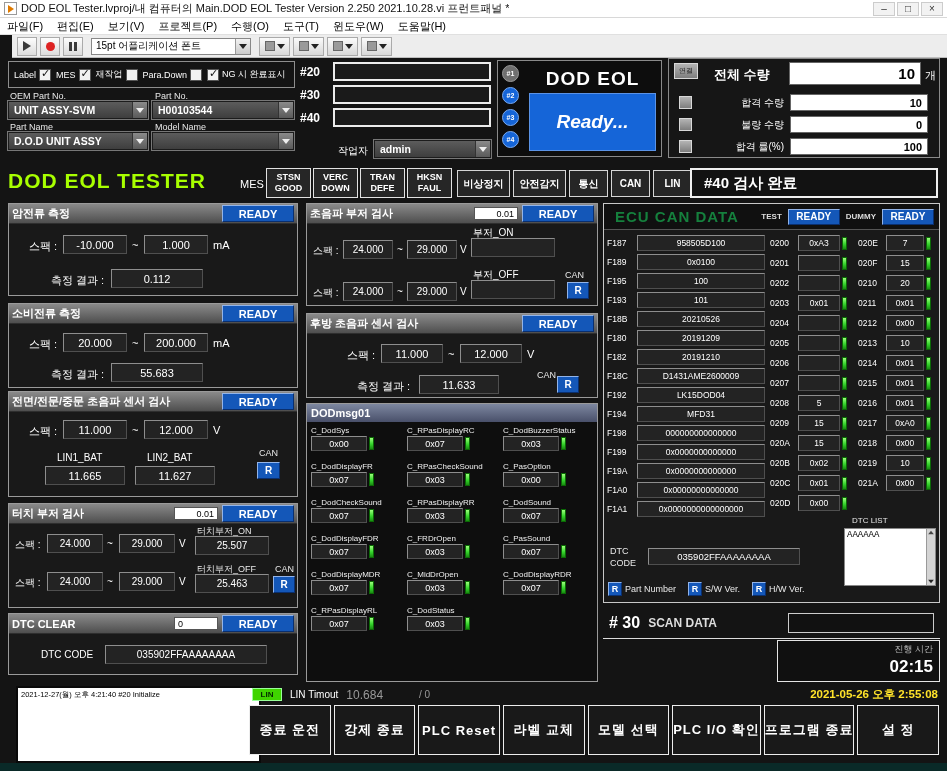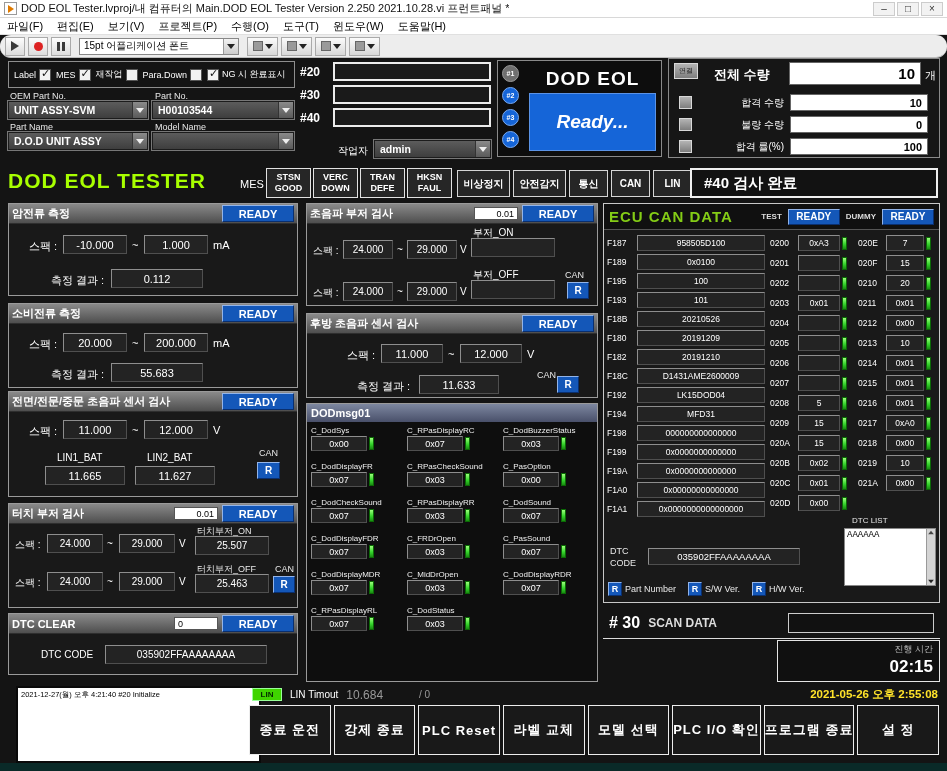--- a/index.html
+++ b/index.html
@@ -8,21 +8,21 @@
 .abs{position:absolute;}
 
 .titlebar{position:absolute;top:0;left:0;right:0;height:18px;background:#fff;display:flex;align-items:center;padding:0 4px;border-bottom:1px solid #d8d8d8;}
 .lv-icon{width:13px;height:13px;background:#fff;border:1px solid #999;position:relative;margin-right:4px;flex:none;}
 .lv-icon::after{content:"";position:absolute;left:3px;top:2px;width:0;height:0;border-left:6px solid #e07b00;border-top:4px solid transparent;border-bottom:4px solid transparent;}
 .title-text{font-size:11px;color:#111;white-space:nowrap;overflow:hidden;}
 .win-controls{margin-left:auto;display:flex;gap:2px;}
 .winbtn{width:22px;height:14px;display:flex;align-items:center;justify-content:center;font-size:10px;color:#333;background:#f2f2f2;border:1px solid #ccc;}
 .menubar{position:absolute;top:18px;left:0;right:0;height:17px;background:#fff;display:flex;align-items:center;border-bottom:1px solid #e0e0e0;}
 .menu-item{font-size:11px;color:#000;padding:0 7px;}
-.toolbar{position:absolute;top:35px;left:0;right:0;height:23px;background:#ededed;border-bottom:1px solid #bdbdbd;display:flex;align-items:center;padding:0 5px;gap:3px;border-radius:11px;}
+.toolbar{position:absolute;top:35px;left:12px;right:0;height:23px;background:#ededed;border-bottom:1px solid #bdbdbd;display:flex;align-items:center;padding:0 5px;gap:3px;}
 .tbtn{width:20px;height:19px;border:1px solid #aaa;background:linear-gradient(#fdfdfd,#dcdcdc);display:flex;align-items:center;justify-content:center;}
 .run-tri{width:0;height:0;border-left:8px solid #3a3a3a;border-top:5px solid transparent;border-bottom:5px solid transparent;}
 .stop-dot{width:9px;height:9px;background:#d22;border-radius:50%;}
 .pause-bars{display:flex;gap:2px;}
 .pause-bars i{display:block;width:3px;height:9px;background:#3a3a3a;}
 .fontdd{width:160px;height:17px;background:#fff;border:1px solid #888;display:flex;align-items:center;padding-left:4px;font-size:10px;color:#000;margin:0 5px;}
 .fontdd .arr,.dd .arr{margin-left:auto;width:15px;align-self:stretch;background:linear-gradient(#8a8a8a,#5a5a5a);border-left:1px solid #333;display:flex;align-items:center;justify-content:center;flex:none;}
 .fontdd .arr{background:linear-gradient(#f2f2f2,#ccc);border-left:1px solid #999;}
 .tri{width:0;height:0;border-left:4px solid transparent;border-right:4px solid transparent;border-top:5px solid #222;}
 .tri.lt{border-top-color:#eee;}
@@ -84,21 +84,21 @@
 
 .dod-head{height:18px;background:linear-gradient(#7d87a0,#49506a);display:flex;align-items:center;padding:0 4px;}
 .dod-body{position:relative;height:calc(100% - 18px);background:#0e0e0e;}
 .sig-col{position:absolute;top:4px;width:92px;display:flex;flex-direction:column;}
 .sig{height:29px;margin-bottom:7px;}
 .sig-name{color:#f0f0f0;font-size:8px;white-space:nowrap;}
 .sig-row{display:flex;align-items:center;margin-top:1px;}
 .sig-val{width:56px;height:15px;background:#232323;border:1px solid #8e8e8e;border-bottom-color:#4f4f4f;border-right-color:#4f4f4f;color:#fff;font-size:9px;display:flex;align-items:center;justify-content:center;}
 
 .ecu-head{height:26px;background:#101010;display:flex;align-items:center;gap:6px;padding:0 5px;border-bottom:1px solid #555;}
-.ecu-title{color:#84cc16;font-size:15px;font-weight:bold;letter-spacing:1px;margin-right:auto;white-space:nowrap;}
+.ecu-title{color:#15803d;font-size:15px;font-weight:bold;letter-spacing:1px;margin-right:auto;white-space:nowrap;margin-left:6px;}
 .ecu-sub{color:#ddd;font-size:8px;font-weight:bold;}
 .ready.sm{width:52px;height:16px;font-size:10px;}
 .ecu-body{position:relative;height:calc(100% - 26px);}
 .ecu-col{position:absolute;top:5px;display:flex;flex-direction:column;}
 .ecu-row{display:flex;align-items:center;height:16px;margin-bottom:3px;}
 .ecu-row.p4{margin-bottom:4px;}
 .ecu-id{color:#fff;font-size:8.5px;width:30px;flex:none;white-space:nowrap;}
 .ecu-val{height:16px;background:#232323;border:1px solid #8e8e8e;border-bottom-color:#4f4f4f;border-right-color:#4f4f4f;color:#fff;font-size:8.5px;display:flex;align-items:center;justify-content:center;white-space:nowrap;overflow:hidden;}
 .dtc-listbox{position:absolute;left:240px;top:298px;width:92px;height:58px;background:#fff;border:1px solid #888;display:flex;}
 .dtc-listtext{flex:1;font-size:9px;color:#000;padding:1px 2px;font-family:"Liberation Mono","DejaVu Sans Mono",monospace;}

